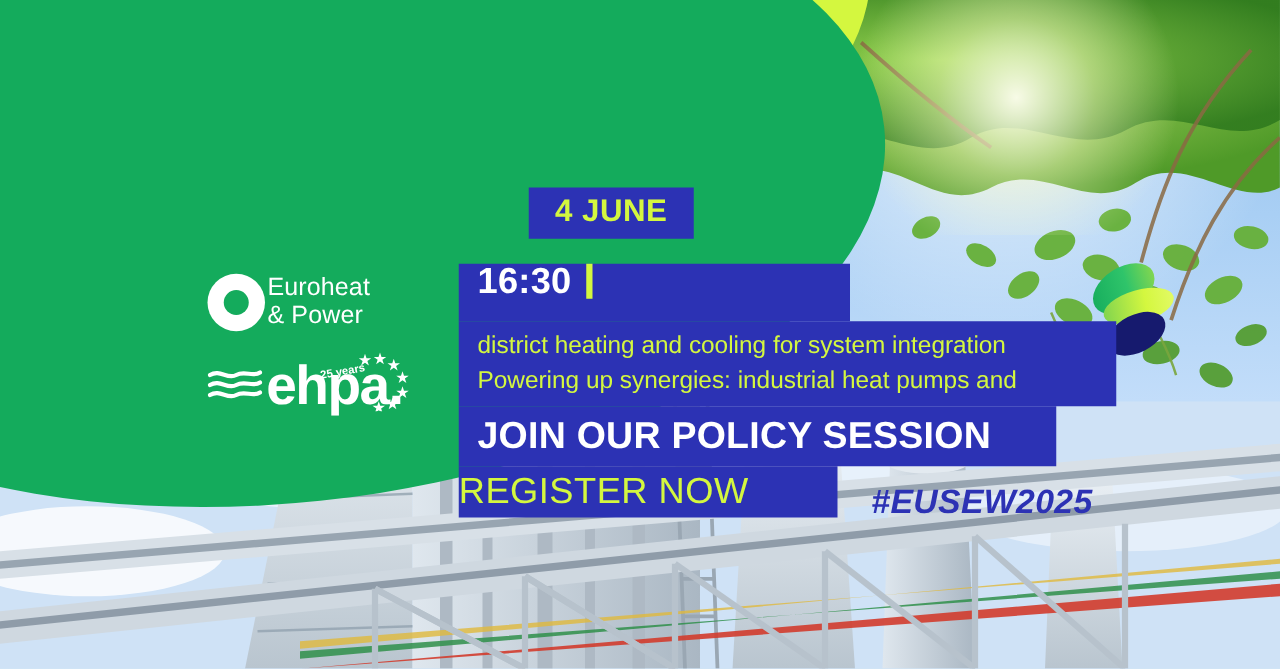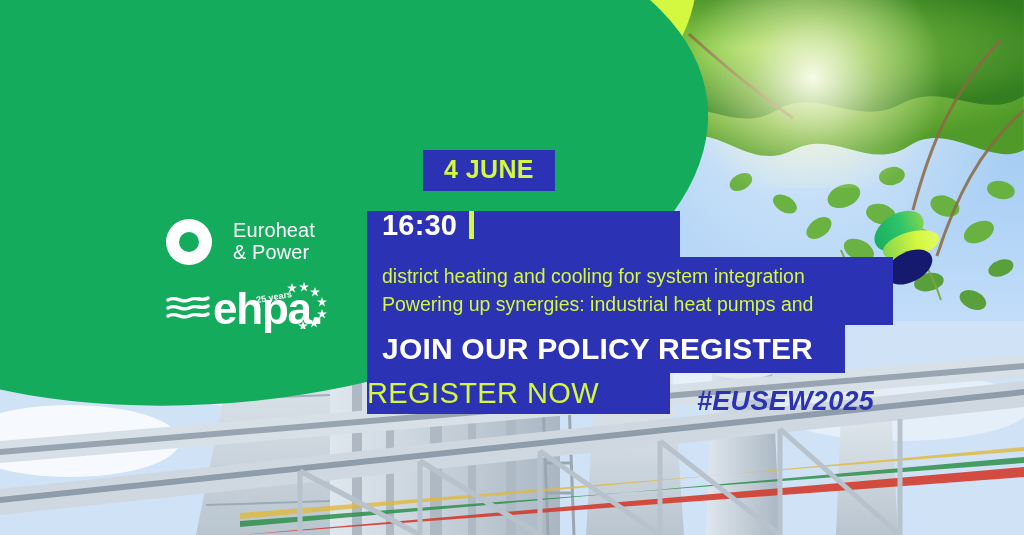--- a/index.html
+++ b/index.html
@@ -96,21 +96,21 @@
     transform: rotate(-32deg); }
   .orn-lime { left: 10px; top: 18px; width: 58px; height: 26px;
     background: linear-gradient(95deg, #7fd34f 0%, #d4f73f 60%, #e2fa66 100%);
     transform: rotate(-16deg); }
   .orn-navy { left: 12px; top: 38px; width: 50px; height: 30px;
     background: #161a6e; transform: rotate(-27deg); }
 
   
   .logos { position: absolute; left: 166px; top: 219px; width: 200px; }
 
-  .logo-eh { display: flex; align-items: center; gap: 21px; }
+  .logo-eh { display: flex; align-items: center; gap: 2px; }
   .logo-eh-mark {
     width: 46px; height: 46px; border-radius: 50%;
     background: #ffffff;
     display: flex; align-items: center; justify-content: center;
     flex: none;
   }
   .logo-eh-mark i { display: block; width: 20px; height: 20px; border-radius: 50%; background: #14ab5c; }
   .logo-eh-text {
     color: #ffffff; font-size: 20px; line-height: 1.08; font-weight: 400;
     letter-spacing: .1px;
@@ -400,21 +400,21 @@
     <span class="time-a">16:30</span>
     <span class="time-div"></span>
   </div>
 
   <div class="panel-desc">
     <p>district heating and cooling for system integration</p>
     <p>Powering up synergies: industrial heat pumps and</p>
   </div>
 
   <div class="panel-join">
-    <span>JOIN OUR POLICY REGISTER</span>
+    <span>JOIN OUR POLICY SESSION</span>
   </div>
 
   <div class="panel-register">
     <span>REGISTER NOW</span>
   </div>
 
   <div class="hashtag">#EUSEW2025</div>
 
 </div>
 

